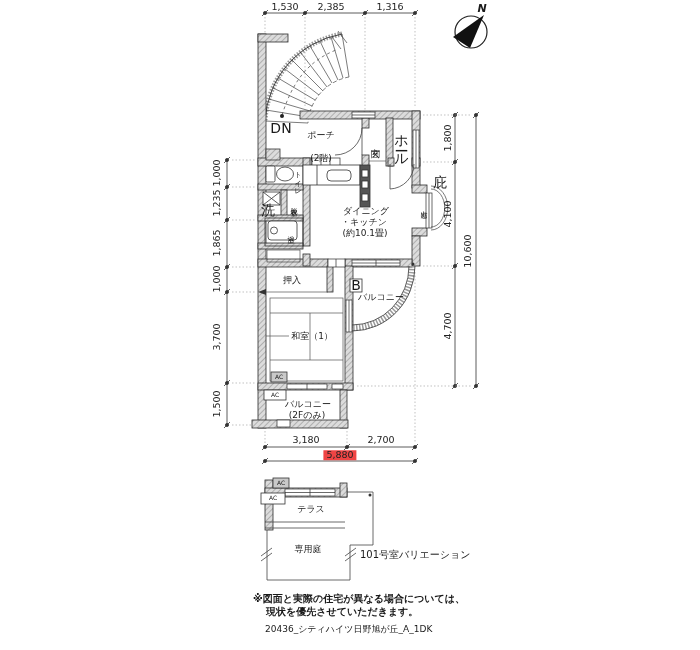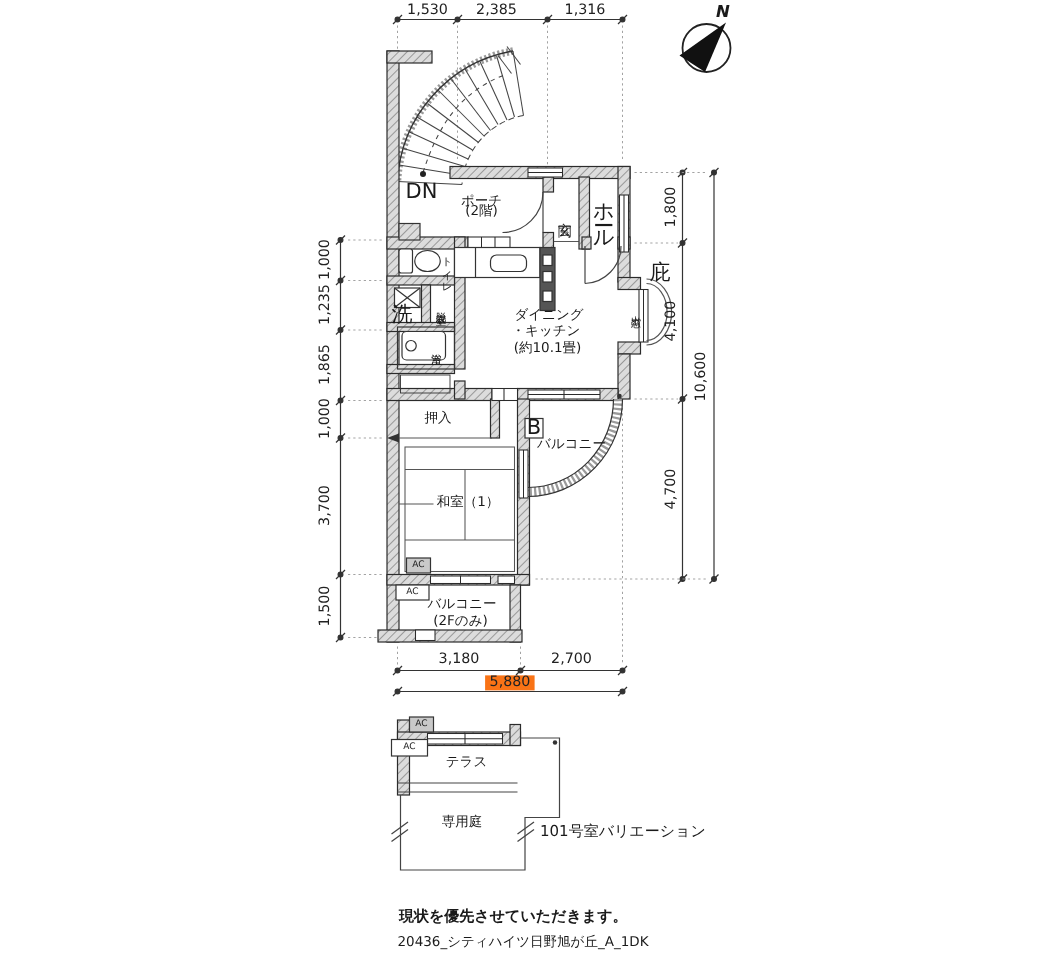--- a/index.html
+++ b/index.html
@@ -7,21 +7,21 @@
           font-family:"DejaVu Sans",sans-serif;color:#1a1a1a;}
   #plan-svg{position:absolute;left:0;top:0;}
   .lbl{position:absolute;font-size:9px;line-height:1;white-space:nowrap;
        transform:translate(-50%,-50%);color:#1a1a1a;}
   .s8{font-size:14px;} .s7{font-size:7px;} .s6{font-size:6px;} .s10{font-size:10px;} .s11{font-size:11px;}
   .vert{writing-mode:vertical-rl;text-orientation:upright;letter-spacing:1px;line-height:1;}
   .rot{transform:translate(-50%,-50%) rotate(-90deg);}
   .la{transform:translate(0,-50%);}
   .bold{font-weight:bold;}
   .italic{font-style:italic;}
-  .bg{background:#f97316;padding:0 3px;}
+  .bg{background:#ef4444;padding:0 3px;}
   .dim{font-size:9.5px;color:#222;}
 </style>
 </head>
 <body>
 
 <div id="canvas">
 
 <svg id="plan-svg" width="700" height="650" viewBox="0 0 700 650">
   <defs>
     <pattern id="hatch" width="4" height="4" patternUnits="userSpaceOnUse" patternTransform="rotate(45)">
@@ -285,21 +285,21 @@
 </svg>
 
 <div class="lbl dim" style="left:285px;top:7px">1,530</div>
 <div class="lbl dim" style="left:331px;top:7px">2,385</div>
 <div class="lbl dim" style="left:390px;top:7px">1,316</div>
 
 <div class="lbl s11 italic bold" style="left:482px;top:8px">N</div>
 <div class="lbl s8" style="left:281px;top:128px">DN</div>
 
 <div class="lbl" style="left:321px;top:135px">ポーチ</div>
-<div class="lbl" style="left:321px;top:142px">(2階)</div>
+<div class="lbl" style="left:321px;top:158px">(2階)</div>
 <div class="lbl vert" style="left:375px;top:142px">玄関</div>
 <div class="lbl vert s8" style="left:402px;top:143px">ホール</div>
 <div class="lbl vert s7" style="left:297px;top:179px">トイレ</div>
 <div class="lbl s8" style="left:268px;top:210px">洗</div>
 <div class="lbl vert s7" style="left:293px;top:204px">脱衣室</div>
 <div class="lbl vert s7" style="left:290px;top:231px">浴室</div>
 
 <div class="lbl" style="left:366px;top:211px">ダイニング</div>
 <div class="lbl" style="left:364px;top:222px">・キッチン</div>
 <div class="lbl" style="left:365px;top:233px">(約10.1畳)</div>
@@ -333,16 +333,17 @@
 
 <div class="lbl dim rot" style="left:448px;top:138px">1,800</div>
 <div class="lbl dim rot" style="left:448px;top:214px">4,100</div>
 <div class="lbl dim rot" style="left:448px;top:326px">4,700</div>
 <div class="lbl dim rot" style="left:468px;top:251px">10,600</div>
 
 <div class="lbl dim" style="left:306px;top:440px">3,180</div>
 <div class="lbl dim" style="left:381px;top:440px">2,700</div>
 <div class="lbl dim bg" style="left:340px;top:455px">5,880</div>
 
+<div class="lbl s10 bold la" style="left:253px;top:599px">※図面と実際の住宅が異なる場合については、</div>
 <div class="lbl s10 bold la" style="left:266px;top:612px">現状を優先させていただきます。</div>
 <div class="lbl la" style="left:265px;top:629px">20436_シティハイツ日野旭が丘_A_1DK</div>
 
 </div>
 
 </body></html>

